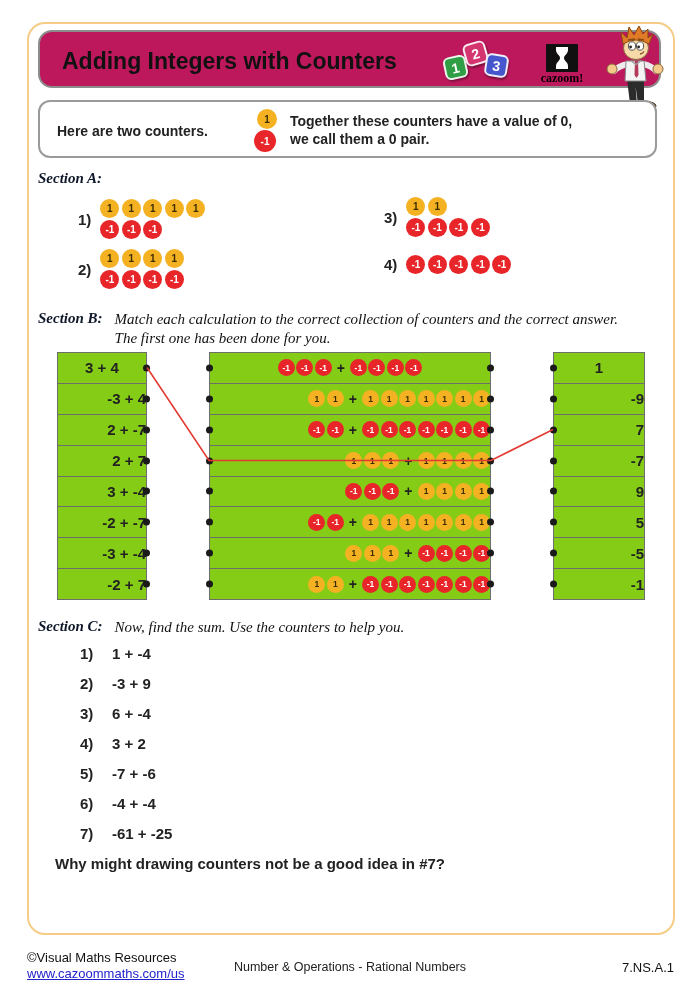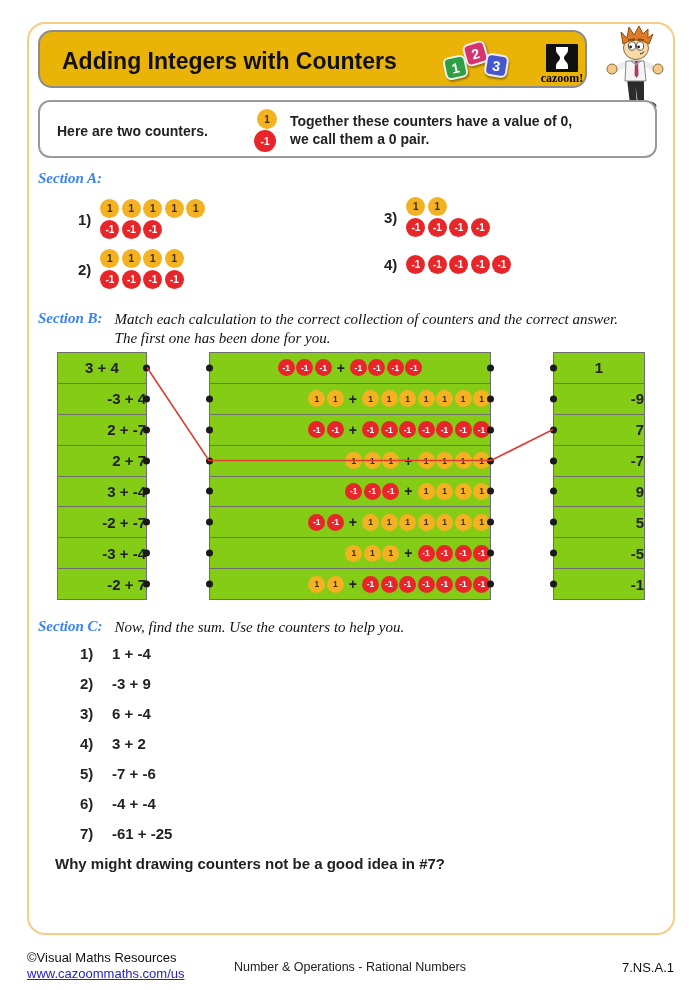--- a/index.html
+++ b/index.html
@@ -7,22 +7,22 @@
   body { font-family:"Liberation Sans", sans-serif; background:#fff; position:relative; }
   :root{
     --c-pos:#F4B223; --c-neg:#E8262A; --c-line:#E23B33; --c-border:#F6CC86;
     --c-green:#2F9E44; --c-pink:#D5356F; --c-blue:#4656CC; --c-link:#2222CC;
   }
   .sheet{ position:absolute; inset:0; width:700px; height:990px; background:#fff; overflow:hidden; }
   .outer-border{ position:absolute; left:27px; top:22px; width:648px; height:913px;
     border:2px solid var(--c-border); border-radius:18px; }
 
   
-  .title-box{ position:absolute; left:38px; top:30px; width:549px; height:58px;
-    border:2px solid #8c8c8c; border-radius:14px; background:#eab308; }
+  .title-box{ position:absolute; left:38px; top:30px; width:623px; height:58px;
+    border:2px solid #8c8c8c; border-radius:14px; background:#be185d; }
   .title-text{ position:absolute; left:22px; top:16px; font-size:23px; font-weight:bold; color:#111; }
   .tile{ position:absolute; width:23px; height:23px; border-radius:6px; color:#fff; font-weight:bold;
     font-size:14px; display:flex; align-items:center; justify-content:center;
     border:2px solid rgba(255,255,255,.9); box-shadow:1px 2px 2px rgba(0,0,0,.35); }
   .tile-1{ left:404px; top:24px; background:var(--c-green); transform:rotate(-12deg); }
   .tile-2{ left:424px; top:10px; background:var(--c-pink); transform:rotate(-16deg); }
   .tile-3{ left:445px; top:22px; background:var(--c-blue); transform:rotate(9deg); }
   .cazoom{ position:absolute; left:497px; top:12px; width:50px; text-align:center; }
   .cazoom-glass{ width:32px; height:28px; margin:0 auto; }
   .cazoom-text{ font-family:"Liberation Serif", serif; font-weight:bold; font-size:12px; color:#000; margin-top:-1px; }
@@ -41,21 +41,21 @@
   .counter.neg{ background:var(--c-neg); color:#fff; }
   .sz20{ width:20px; height:20px; font-size:10px; }
   .sz22{ width:22px; height:22px; font-size:10px; }
   .sz19{ width:19px; height:19px; font-size:10px; }
   .sz17{ width:17px; height:17px; font-size:8.5px; }
   .info-pos{ position:absolute; left:217px; top:7px; }
   .info-neg{ position:absolute; left:214px; top:28px; }
 
   
   .sec-head{ position:absolute; display:flex; gap:12px; align-items:flex-start; }
-  .sec-label{ font-family:"Liberation Serif", serif; font-style:italic; font-weight:bold; font-size:15px; color:#3b82f6; white-space:nowrap; }
+  .sec-label{ font-family:"Liberation Serif", serif; font-style:italic; font-weight:bold; font-size:15px; color:#0f172a; white-space:nowrap; }
   .sec-prompt{ font-family:"Liberation Serif", serif; font-style:italic; font-size:15px; color:#111; line-height:19px; }
 
   
   .sa-item{ position:absolute; display:flex; align-items:center; gap:9px; }
   .sa-num{ font-weight:bold; font-size:15px; color:#222; }
   .sa-rows{ display:flex; flex-direction:column; gap:2px; }
   .sa-row{ display:flex; gap:2.5px; }
 
   
   .col{ position:absolute; background:#84cc16; border:1.5px solid #6e6e6e; display:flex; flex-direction:column; }

